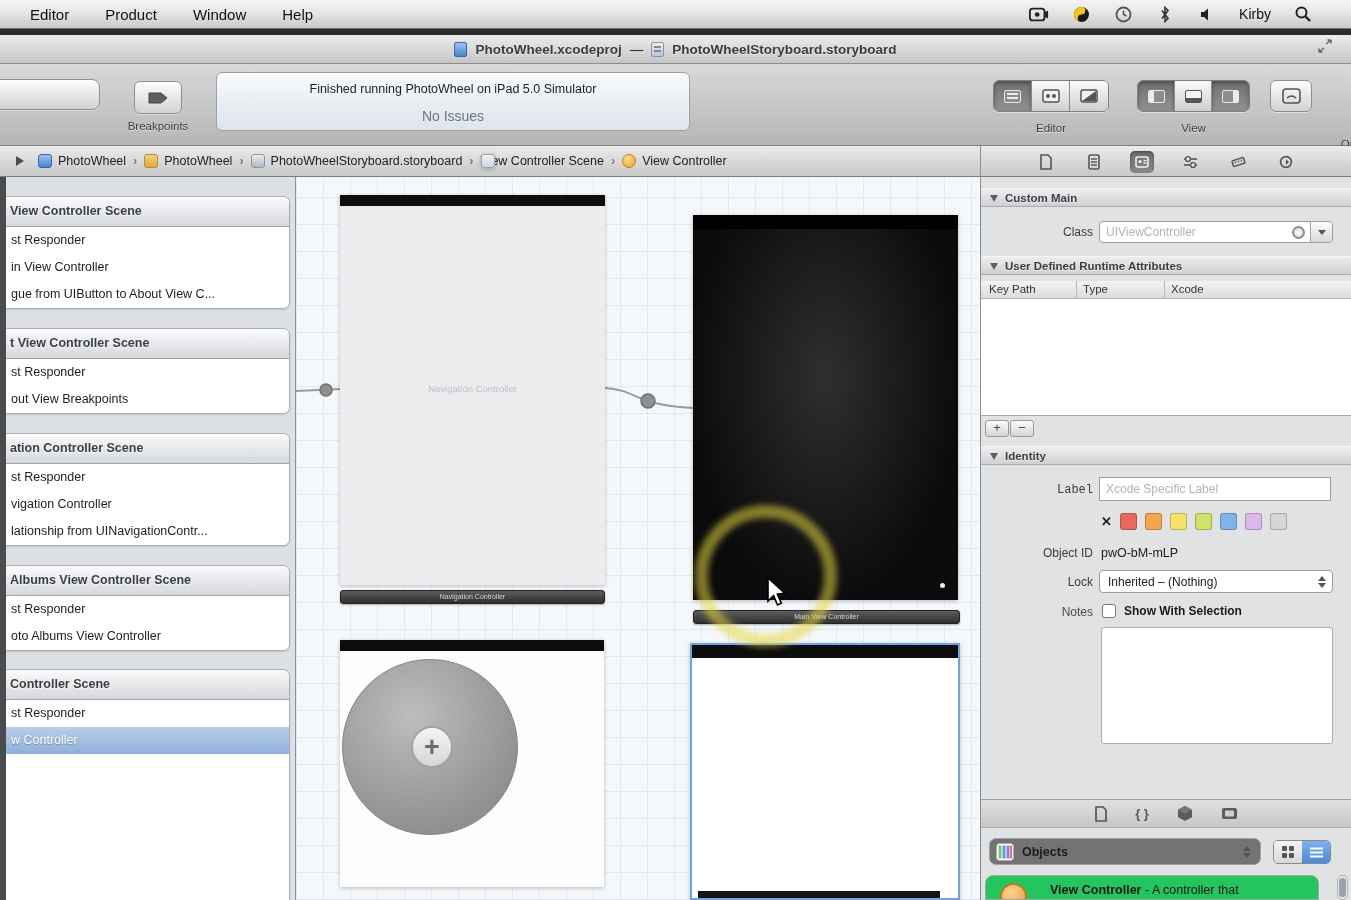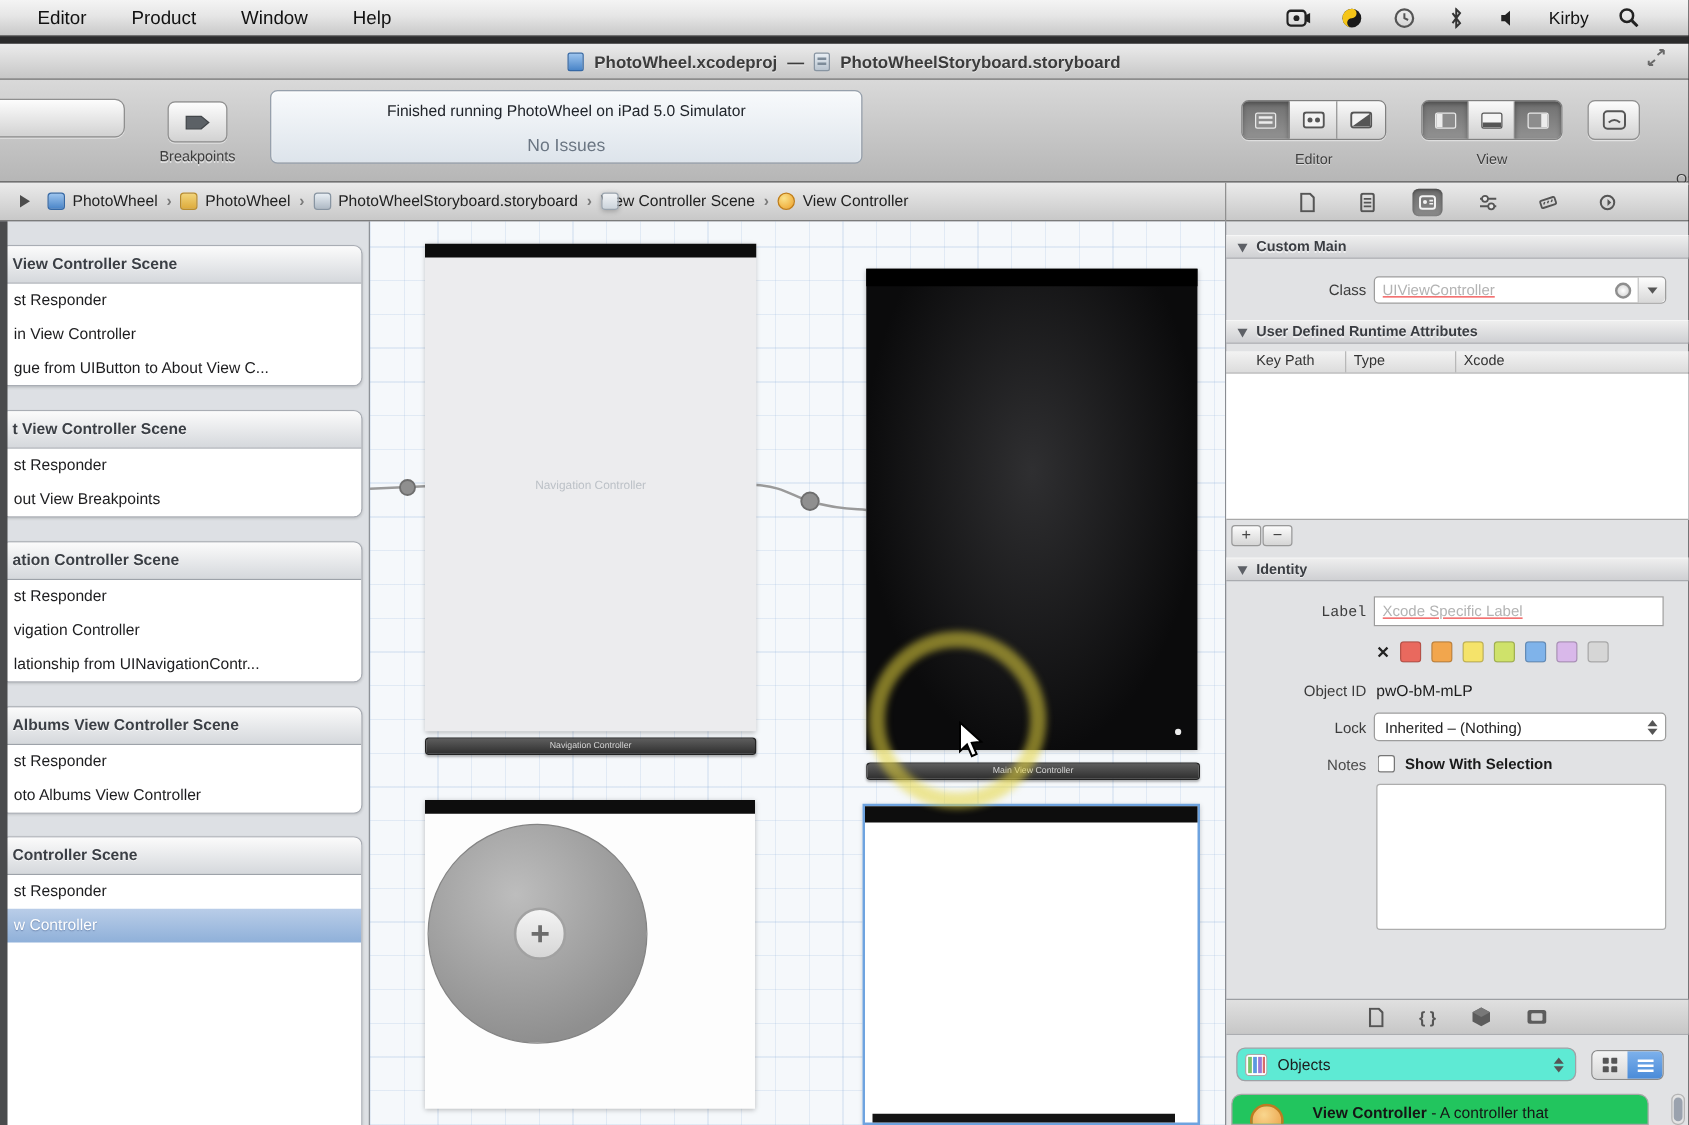--- a/index.html
+++ b/index.html
@@ -146,34 +146,34 @@
   .sect-h {
     position:absolute; left:0; width:371px; height:19px;
     background:linear-gradient(#eeeeee,#cfd0d3);
     border-top:1px solid #f6f6f6; border-bottom:1px solid #a9abaf;
     font-size:11.5px; font-weight:bold; color:#3a3d42; line-height:18px; padding-left:24px;
     text-shadow:0 1px 0 rgba(255,255,255,.6);
   }
   .sect-h .disc { position:absolute; left:9px; top:6px; width:0; height:0; border-top:7px solid #5d6066; border-left:4.5px solid transparent; border-right:4.5px solid transparent; }
   .flabel { position:absolute; left:0; width:112px; text-align:right; color:#3b3b3b; font-size:12px; }
   .field { position:absolute; background:#fff; border:1px solid #9d9d9d; }
-  .field input { width:100%; height:100%; border:none; outline:none; background:transparent; font:12px "Liberation Sans", sans-serif; color:#ef4444; padding:0 6px;text-decoration:underline; }
+  .field input { width:100%; height:100%; border:none; outline:none; background:transparent; font:12px "Liberation Sans", sans-serif; color:#ef4444; padding:0 6px; }
   .field input::placeholder { color:#b3b3b3; }
   .combo-extra { position:absolute; right:0; top:0; bottom:0; width:22px; border-left:1px solid #a5a5a5; background:linear-gradient(#fdfdfd,#d8d8d8); border-radius:0 4px 4px 0; display:flex; align-items:center; justify-content:center; }
   .combo-circle { position:absolute; right:27px; top:4px; width:13px; height:13px; border-radius:50%; border:2px solid #8e8e8e; background:radial-gradient(#fff,#cfcfcf); }
   .dn-arrow { width:0; height:0; border-top:5px solid #555; border-left:4px solid transparent; border-right:4px solid transparent; }
   .stepper { display:flex; flex-direction:column; gap:2px; align-items:center; }
   .stepper .up { width:0; height:0; border-bottom:5px solid #555; border-left:4px solid transparent; border-right:4px solid transparent; }
   .stepper .dn { width:0; height:0; border-top:5px solid #555; border-left:4px solid transparent; border-right:4px solid transparent; }
   .colhead { position:absolute; height:18px; background:linear-gradient(#f3f3f3,#dcdcdc); border-bottom:1px solid #b0b0b0; font-size:11.5px; color:#333; line-height:17px; }
   .vline { position:absolute; top:0; bottom:0; width:1px; background:#b8b8b8; }
   .pm-btn { position:absolute; width:24px; height:17px; background:linear-gradient(#fcfcfc,#d5d5d5); border:1px solid #999; border-radius:3px; font-size:13px; line-height:14px; text-align:center; color:#444; }
   .swatch { width:17px; height:17px; border-radius:3px; border:1px solid rgba(0,0,0,.22); }
   #lib-tabs { position:absolute; left:0; top:622px; width:371px; height:29px; background:linear-gradient(#e0e0e0,#c7c7c7); border-top:1px solid #9c9ea2; border-bottom:1px solid #abadb1; display:flex; align-items:center; justify-content:center; gap:28px; }
-  #objects-dd { position:absolute; left:8px; top:661px; width:272px; height:27px; background:#5eead4; border:1px solid #9fa1a5; border-radius:7px; display:flex; align-items:center; }
+  #objects-dd { position:absolute; left:8px; top:661px; width:272px; height:27px; background:#737373; border:1px solid #9fa1a5; border-radius:7px; display:flex; align-items:center;font-weight:bold; }
   #view-toggle { position:absolute; left:292px; top:663px; width:58px; height:24px; display:flex; border:1px solid #8a8a8a; border-radius:5px; overflow:hidden; }
   #view-toggle .half { flex:1; display:flex; align-items:center; justify-content:center; }
   #view-toggle .grid-half { background:linear-gradient(#f4f4f4,#d8d8d8); }
   #view-toggle .list-half { background:linear-gradient(#7db1ec,#4a8bd8); }
   #lib-item { position:absolute; left:4px; top:698px; width:334px; height:25px; background:#22c55e; border:1px solid #a8a8a8; border-radius:8px 8px 0 0; overflow:hidden; }
   #lib-item .vc-ball { position:absolute; left:14px; top:7px; width:27px; height:27px; border-radius:50%; background:radial-gradient(circle at 40% 30%, #f9d68e, #e8993d); border:2px solid #bd7b22; }
   #lib-item .txt { position:absolute; left:64px; top:7px; font-size:12.5px; color:#151515; white-space:nowrap; }
   #lib-scroll { position:absolute; right:3px; top:698px; width:11px; height:25px; background:#e4e4e4; border:1px solid #b5b5b5; border-radius:5px; }
   #lib-scroll .thumb { margin:2px auto 0; width:7px; height:19px; background:#9aa2ae; border-radius:4px; }
   svg { display:block; }
@@ -468,21 +468,21 @@
       <span class="combo-extra">
           <span class="dn-arrow"></span>
         </span>
     </div>
 
     <div class="sect-h" style="top:79px;">
       <span class="disc"></span>
       <span>User Defined Runtime Attributes</span>
     </div>
 
-    <div class="colhead" style="top:104px;left:0;width:371px;padding-left:24px;">
+    <div class="colhead" style="top:104px;left:0;width:371px;padding-left:8px;">
       <span>Key Path</span>
       <span style="position:absolute;left:102px;">Type</span>
       <span style="position:absolute;left:190px;">Xcode</span>
       <span class="vline" style="left:95px;"></span>
       <span class="vline" style="left:183px;"></span>
     </div>
     <div class="abs" style="left:0;top:122px;width:371px;height:117px;background:#fff;border-bottom:1px solid #a8a8a8;"></div>
 
     <div class="pm-btn" style="left:4px;top:243px;">+</div>
     <div class="pm-btn" style="left:29px;top:243px;">−</div>

